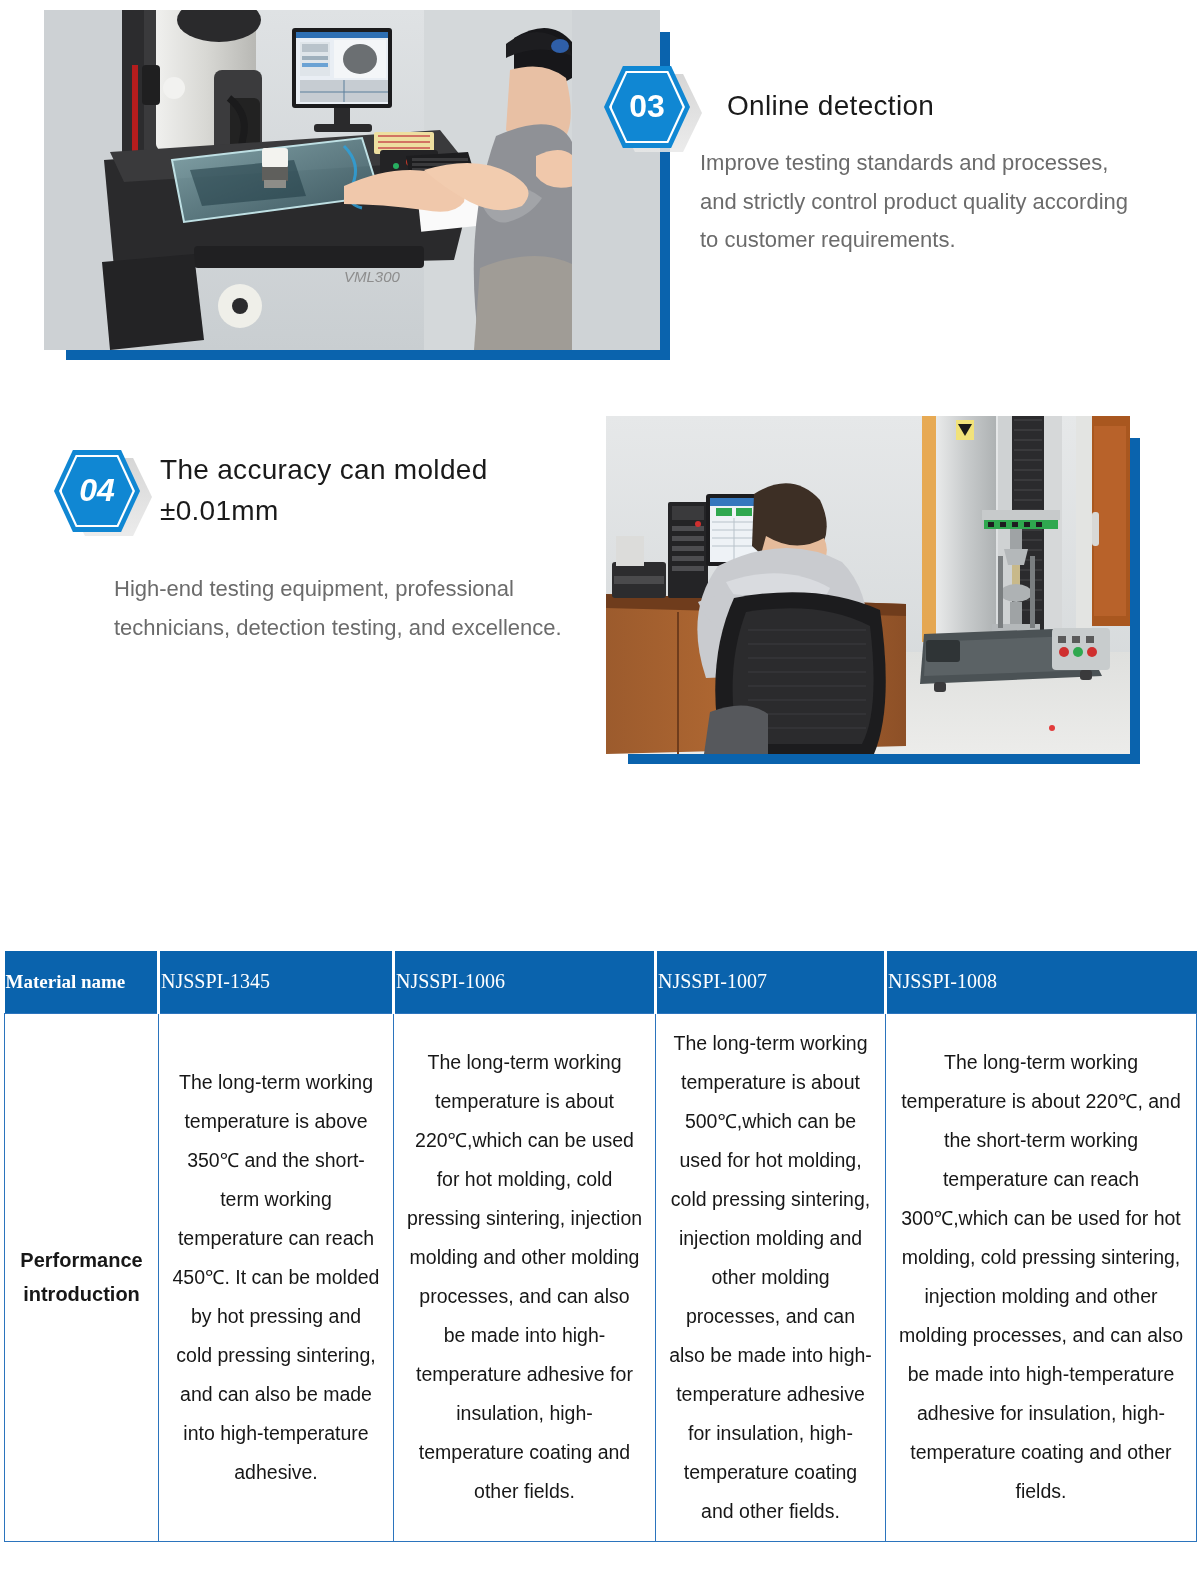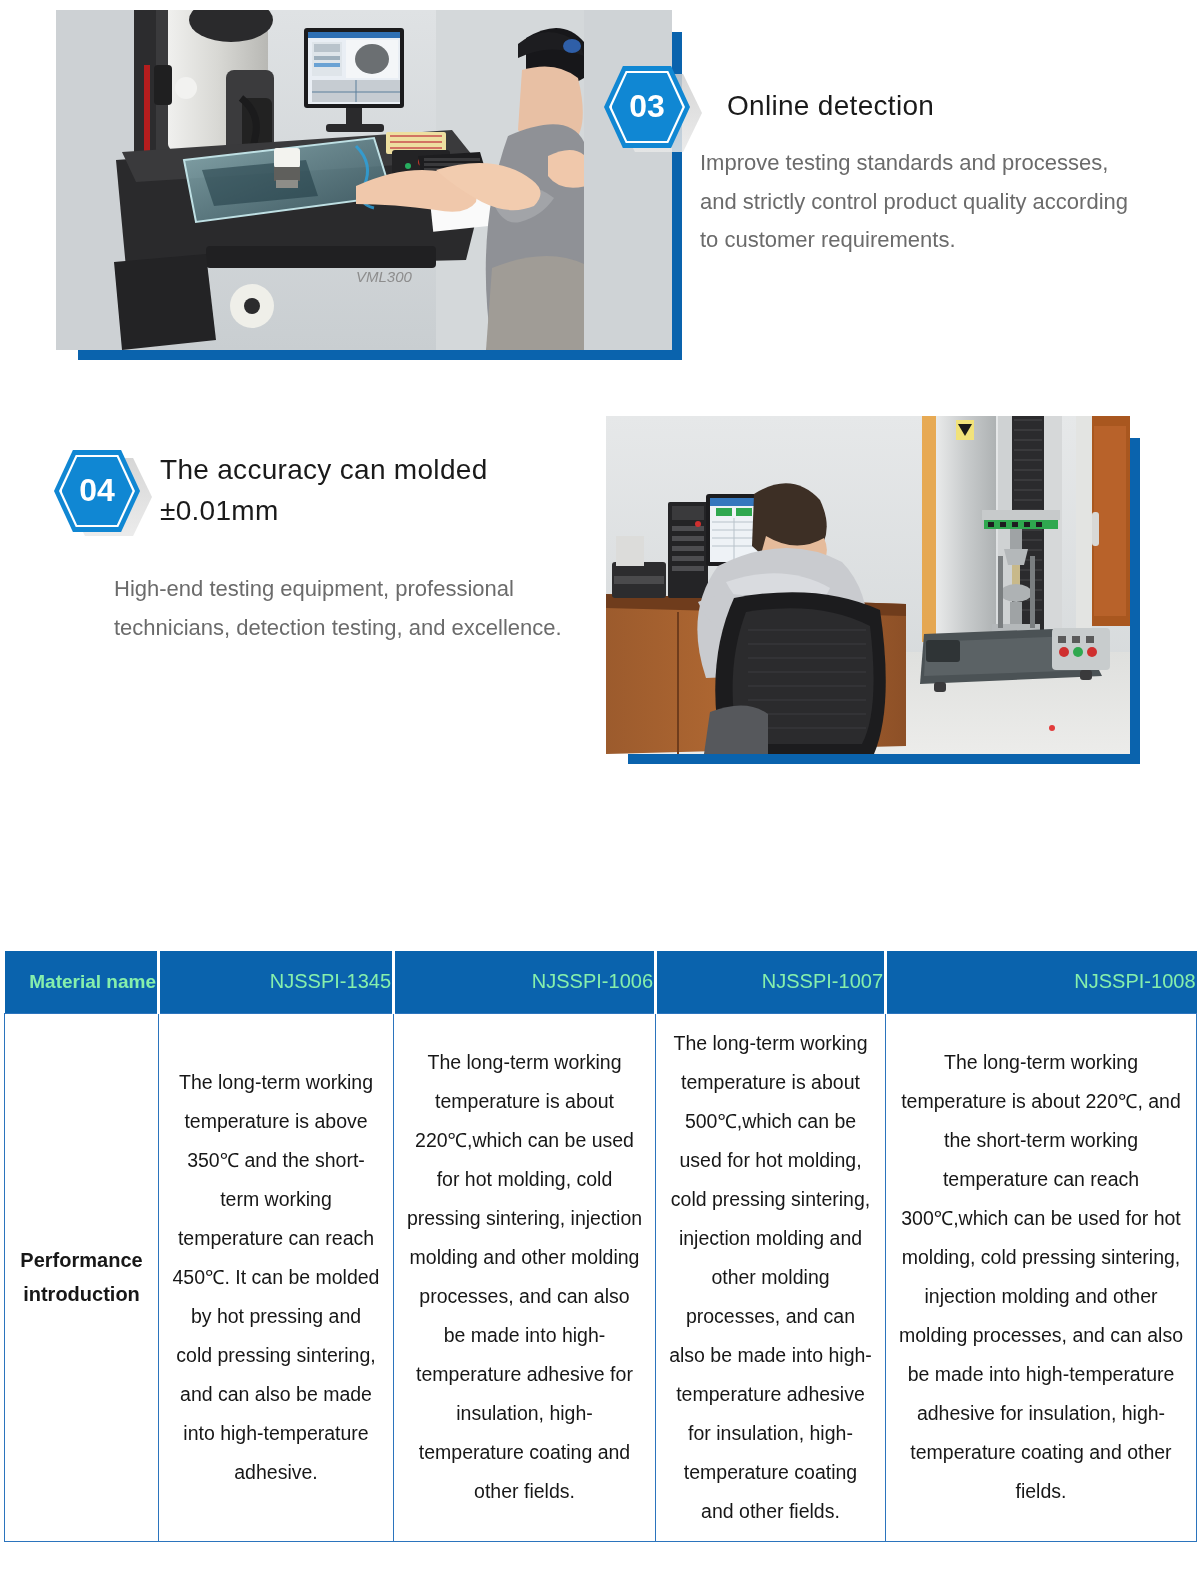--- a/index.html
+++ b/index.html
@@ -15,21 +15,21 @@
   .photo-frame .accent {
     position:absolute; left:22px; top:22px; right:-10px; bottom:-10px;
     background:#0a63ad;
   }
   .photo-frame .photo {
     position:absolute; left:0; top:0; right:0; bottom:0;
     overflow:hidden; background:#cfd3d6;
   }
 
   
-  #block3-photo { left:44px; top:10px; width:616px; height:340px;margin-left:12px; }
+  #block3-photo { left:44px; top:10px; width:616px; height:340px; }
   
   #block4-photo { left:606px; top:416px; width:524px; height:338px; }
 
   .hex {
     position:absolute; width:86px; height:82px;
   }
   .hex .shadow {
     position:absolute; left:12px; top:8px; width:86px; height:78px;
     background:linear-gradient(180deg, #cfcfcf, #e8e8e8);
     clip-path: polygon(22% 0%, 78% 0%, 100% 50%, 78% 100%, 22% 100%, 0% 50%);
@@ -63,36 +63,37 @@
     line-height:1.45; letter-spacing:.3px;
   }
   .feature-body {
     position:absolute; font-size:22px; color:#6b6b6b; line-height:1.75;
   }
 
   #hex3 { left:604px; top:66px; }
   #title3 { left:727px; top:86px; width:420px; }
   #body3 { left:700px; top:144px; width:430px; }
 
-  #hex4 { left:54px; top:450px; }
+  #hex4 { left:54px; top:450px;font-style:italic; }
   #title4 { left:160px; top:450px; width:400px; }
   #body4 { left:114px; top:570px; width:480px; }
 
   
   #banner { position:absolute; left:0; top:808px; width:1200px; height:110px; }
 
   
   #pi-table {
     position:absolute; left:4px; top:951px; width:1192px;
   }
   table { border-collapse:collapse; width:1192px; table-layout:fixed; }
   thead th {
-    background:#0a63ad; color:#86efac; font-weight:normal;
-    font-size:20px; height:62px; vertical-align:middle; text-align:right;
+    background:#0a63ad; color:#ffffff; font-weight:normal;
+    font-size:20px; height:62px; vertical-align:middle; text-align:left;
     border-right:3px solid #ffffff;
+    font-family:Liberation Serif, serif;
   }
   thead th:last-child { border-right:none; }
   thead th.first-col { font-weight:bold; font-size:19px; }
   tbody td {
     border:1px solid #2b74bd; text-align:center; vertical-align:middle;
     font-size:19.5px; color:#171717; line-height:2.0; padding:10px 12px;
     height:520px;
   }
   tbody td.row-label { font-weight:bold; font-size:20px; line-height:1.7; }
 </style>

